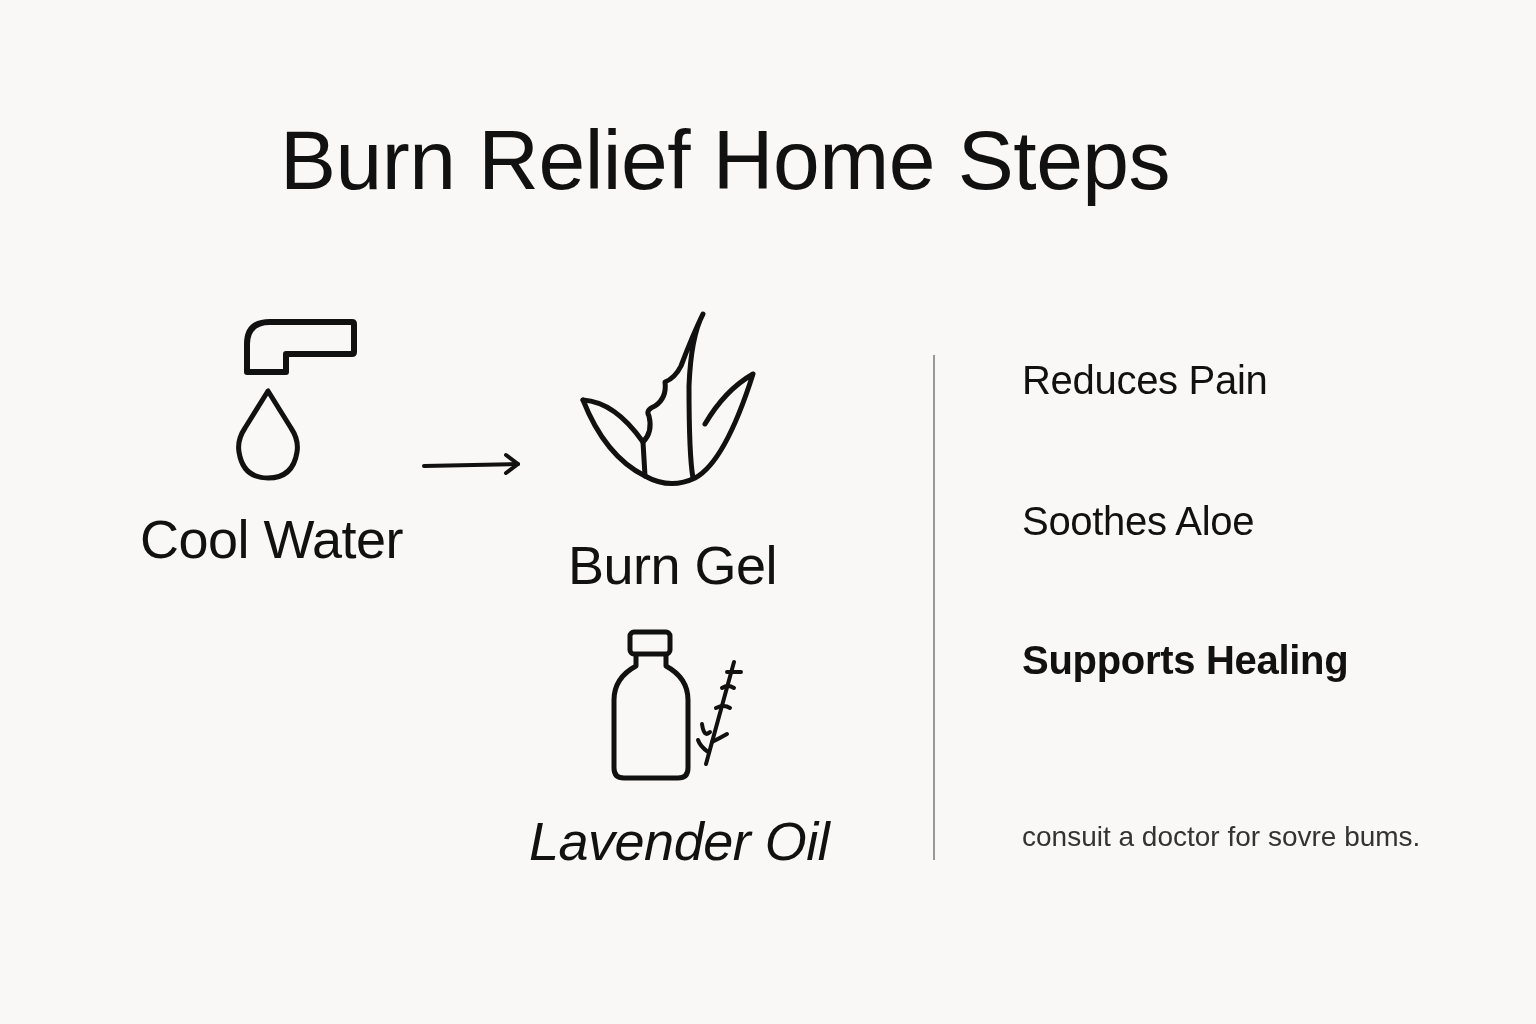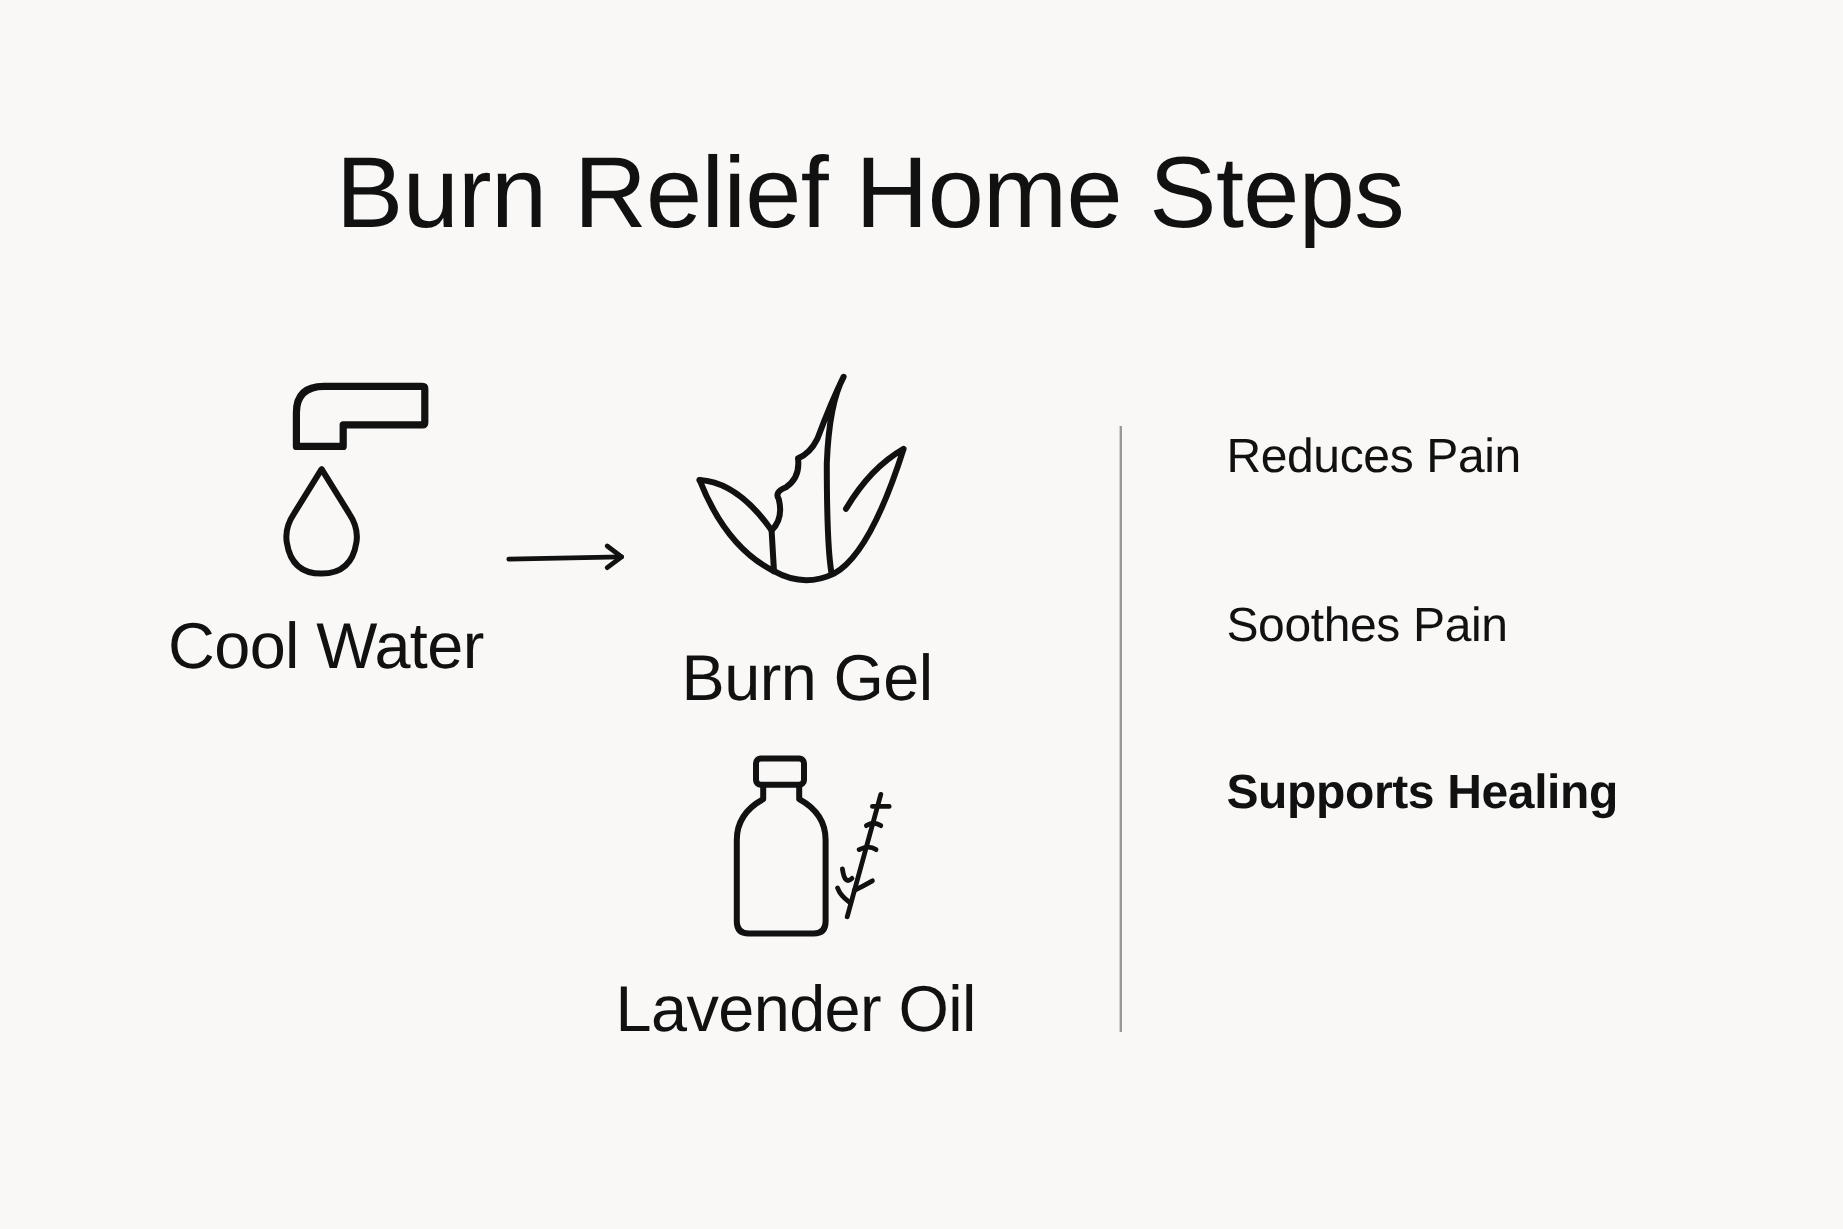--- a/index.html
+++ b/index.html
@@ -61,22 +61,23 @@
 
 <svg class="abs" style="left:610px; top:628px;" width="140" height="156" viewBox="0 0 140 156">
   <rect x="20" y="4" width="40" height="22" rx="4" fill="none" stroke="#111" stroke-width="5"></rect>
   <path d="M26 26 L26 38 Q4 50 4 72 L4 140 Q4 150 14 150 L68 150 Q78 150 78 140 L78 72 Q78 50 56 38 L56 26" fill="none" stroke="#111" stroke-width="5" stroke-linejoin="round"></path>
   <path d="M124 34 L96 136" fill="none" stroke="#111" stroke-width="4" stroke-linecap="round"></path>
   <path d="M117 44 L131 44 M112 60 Q118 56 124 60 M106 80 Q114 76 120 80 M100 104 Q94 110 92 96 M102 114 Q110 110 117 106 M98 124 Q90 118 88 112" fill="none" stroke="#111" stroke-width="4" stroke-linecap="round"></path>
 </svg>
 
 <div class="abs step-label" style="left:140px; top:512px;">Cool Water</div>
 <div class="abs step-label" style="left:568px; top:538px;">Burn Gel</div>
-<div class="abs step-label" style="left:513px; top:814px;">Lavender Oil</div>
+<div class="abs step-label" style="left:529px; top:814px;font-style:italic;">Lavender Oil</div>
 
 <div class="abs divider"></div>
 
 <div class="abs benefit" style="top:360px;">Reduces Pain</div>
-<div class="abs benefit" style="top:501px;">Soothes Pain</div>
+<div class="abs benefit" style="top:501px;">Soothes Aloe</div>
 <div class="abs benefit" style="top:640px;font-weight:bold;">Supports Healing</div>
 
 <div class="abs note">
+  <div>consuit a doctor for sovre bums.</div>
 </div>
 
 </body></html>

